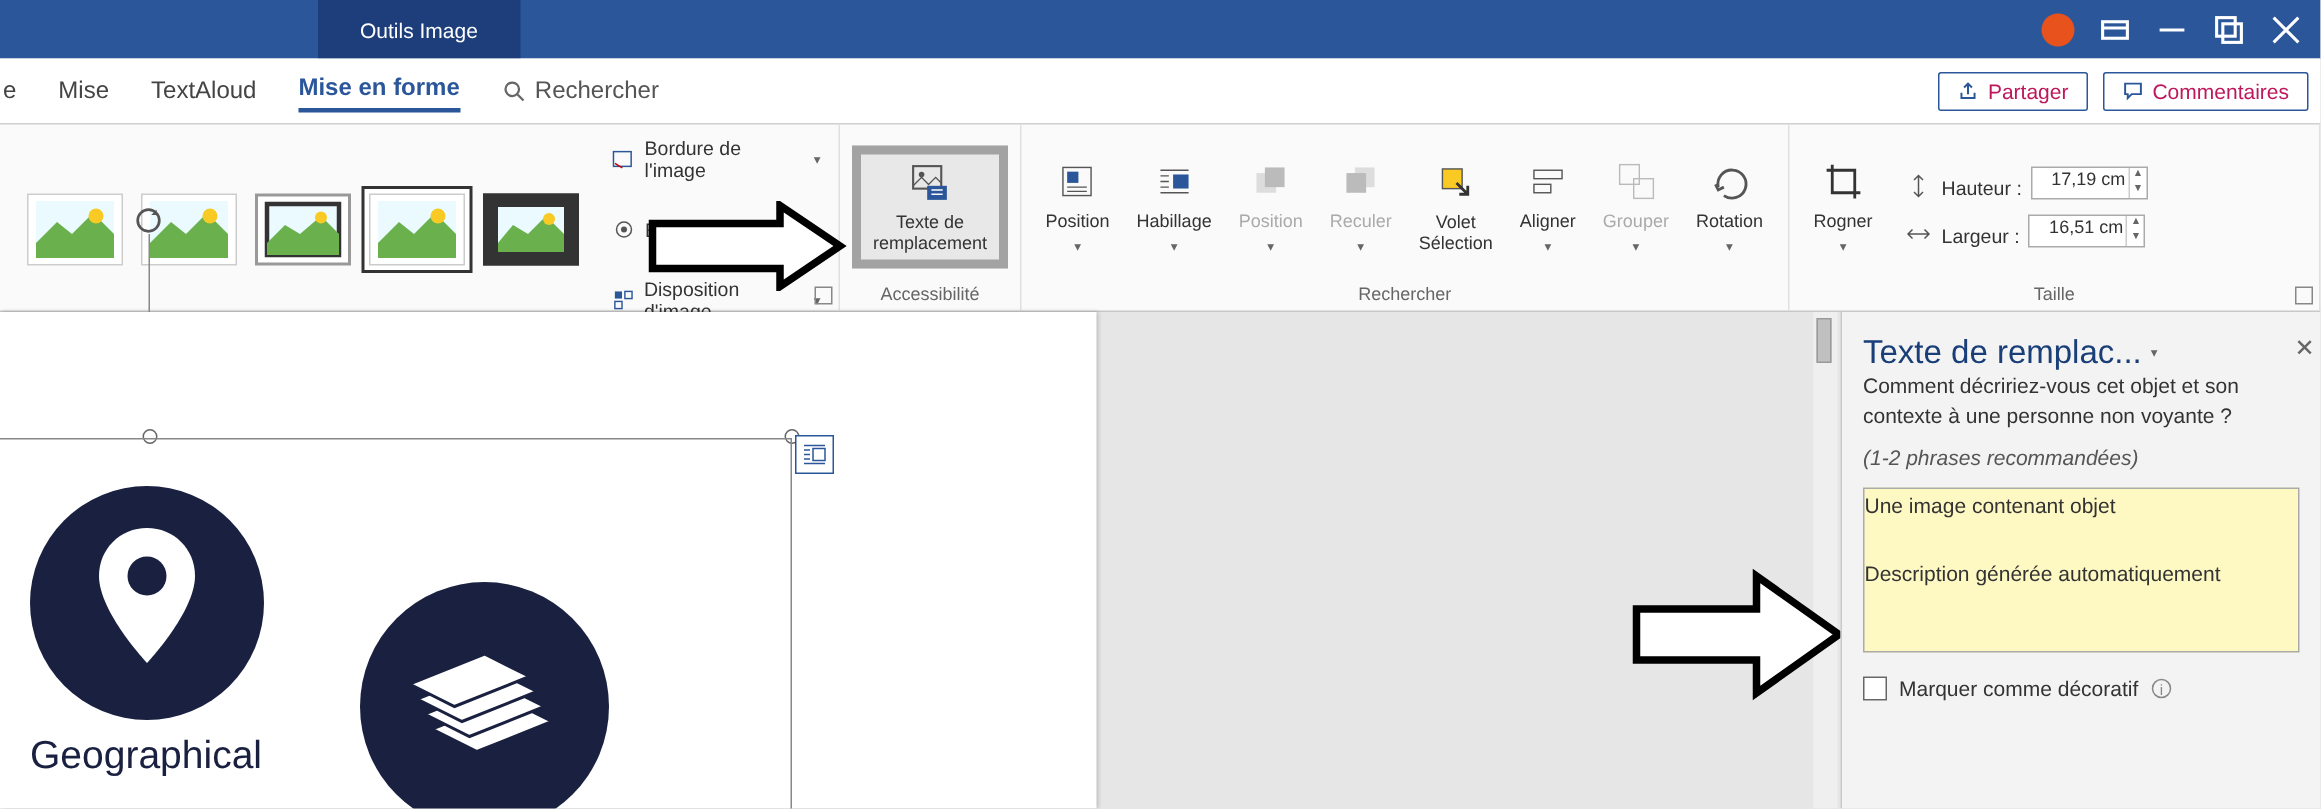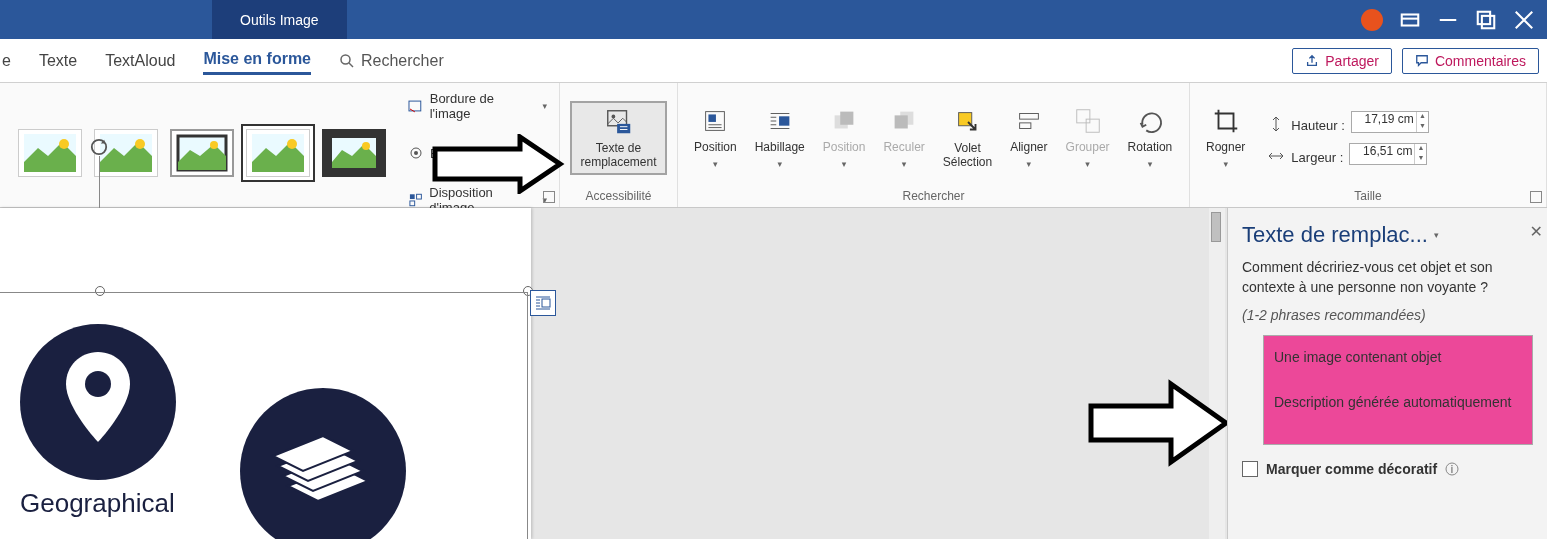--- a/index.html
+++ b/index.html
@@ -27,53 +27,53 @@
 .group-label { font-size: 12px; color: #666; text-align: center; padding: 2px 0; }
 .group-content { flex: 1; display: flex; align-items: center; gap: 8px; }
 .gallery { display: flex; gap: 12px; padding: 4px 10px; }
 .thumb { width: 64px; height: 48px; border: 1px solid #ccc; background: white; display: flex; align-items: center; justify-content: center; cursor: pointer; }
 .thumb.sel { border: 2px solid #999; }
 .thumb.dbl { box-shadow: 0 0 0 3px white, 0 0 0 5px #333; }
 .thumb svg { width: 52px; height: 38px; }
 .menu-col { display: flex; flex-direction: column; gap: 20px; font-size: 13px; color: #333; }
 .menu-item { display: flex; align-items: center; gap: 6px; cursor: pointer; padding: 2px 4px; }
 .big-btn { display: flex; flex-direction: column; align-items: center; justify-content: center; gap: 4px; padding: 4px 8px; font-size: 12px; color: #333; cursor: pointer; text-align: center; line-height: 1.2; }
-.big-btn.hilite { background: #e8e8e8; border: 2px solid #a3a3a3; }
+.big-btn.hilite { background: #e8e8e8; border: 6px solid #a3a3a3; }
 .big-btn svg { width: 30px; height: 30px; }
 .dd { font-size: 9px; color: #666; }
 .dim-row { display: flex; align-items: flex-end; gap: 6px; font-size: 13px; color: #333; }
 .dim-input { width: 78px; height: 22px; border: 1px solid #aaa; background: white; font-size: 12px; text-align: right; padding-right: 14px; position: relative; }
 .spin { position: absolute; right: 0; top: 0; width: 12px; height: 100%; display: flex; flex-direction: column; }
 .spin div { flex: 1; font-size: 7px; color: #666; text-align: center; line-height: 1; border-left: 1px solid #ccc; }
 .launcher { position: absolute; right: 4px; bottom: 4px; width: 12px; height: 12px; border: 1px solid #888; cursor: pointer; }
 
 
 .canvas-zone { position: absolute; top: 208px; left: 0; right: 322px; bottom: 0; background: #e6e6e6; display: flex; }
-.page { background: white; width: 531px; height: 100%; position: relative; box-shadow: 1px 0 3px rgba(0,0,0,0.2); }
+.page { background: white; width: 731px; height: 100%; position: relative; box-shadow: 1px 0 3px rgba(0,0,0,0.2); }
 .img-sel { position: absolute; left: 0; top: 84px; width: 528px; height: 290px; }
 .handle { width: 10px; height: 10px; background: white; border: 1.5px solid #666; border-radius: 50%; position: absolute; }
 .rot { width: 18px; height: 18px; position: absolute; left: 90px; top: -70px; }
 .layout-badge { position: absolute; right: -28px; top: -2px; width: 26px; height: 26px; border: 1.5px solid #2b579a; background: white; display: flex; align-items: center; justify-content: center; }
 .geo-circle { position: absolute; left: 18px; top: 114px; width: 160px; height: 160px; }
 .book-circle { position: absolute; left: 238px; top: 178px; width: 170px; height: 170px; }
 .geo-label { position: absolute; left: 20px; top: 280px; font-size: 26px; color: #1a2040; }
 .scroll-bar { position: absolute; right: 0; top: 0; width: 16px; height: 100%; background: #efefef; }
 .scroll-thumb { position: absolute; top: 4px; left: 2px; width: 10px; height: 30px; background: #c0c0c0; border: 1px solid #999; }
 
 
 .arrow { position: absolute; }
 .arrow svg { fill: none; stroke: black; stroke-width: 4; }
 
 
 .pane { position: absolute; right: 0; top: 208px; width: 320px; bottom: 0; background: #f3f3f3; border-left: 1px solid #c8c8c8; padding: 14px 14px 10px 14px; }
 .pane-title { font-size: 22px; color: #1a3e78; display: flex; align-items: center; gap: 6px; }
-.pane-desc { font-size: 14px; color: #333; margin-top: 10px; line-height: 1.4; }
+.pane-desc { font-size: 14px; color: #333; line-height: 1.4; }
 .pane-hint { font-size: 14px; font-style: italic; color: #555; margin-top: 10px; }
-.alt-box { background: #ec4899; border: 1px solid #aaa; margin-top: 12px; padding: 10px; min-height: 110px; font-size: 14px; color: #333; line-height: 1.6; margin-left: 21px; }
-.deco-row { display: flex; align-items: center; gap: 8px; margin-top: 16px; font-size: 14px; color: #333; font-weight: bold; }
+.alt-box { background: #fef9c3; border: 1px solid #aaa; margin-top: 12px; min-height: 110px; font-size: 14px; color: #333; line-height: 1.6; }
+.deco-row { display: flex; align-items: center; gap: 8px; margin-top: 16px; font-size: 14px; color: #333; }
 .chk { width: 16px; height: 16px; border: 1px solid #666; background: white; }
 .pane-close { position: absolute; right: 4px; top: 14px; font-size: 16px; color: #666; cursor: pointer; }
 .disabled { color: #aaa; }
 </style>
 </head>
 <body>
 
 <div class="titlebar">
   <div class="tab-context">Outils Image</div>
   <div class="win-controls">
@@ -98,21 +98,21 @@
     <div class="win-btn">
         <svg viewBox="0 0 16 16">
           <path d="M2 2l12 12M14 2L2 14"></path>
         </svg>
       </div>
   </div>
 </div>
 
 <div class="ribbon-tabs">
   <div class="ribbon-tab" style="margin-left:-34px">e</div>
-  <div class="ribbon-tab">Texte</div>
+  <div class="ribbon-tab">Mise</div>
   <div class="ribbon-tab">TextAloud</div>
   <div class="ribbon-tab active">Mise en forme</div>
   <div class="search-group">
     <svg width="16" height="16" viewBox="0 0 16 16">
         <circle cx="6.5" cy="6.5" r="4.5" fill="none" stroke="#666" stroke-width="1.5"></circle>
         <path d="M10 10l4 4" stroke="#666" stroke-width="1.5"></path>
       </svg>
     <span>Rechercher</span>
   </div>
   <div class="right-actions">

